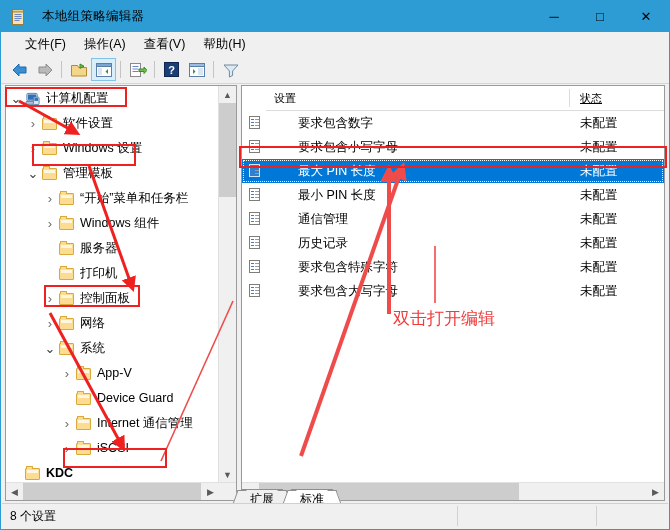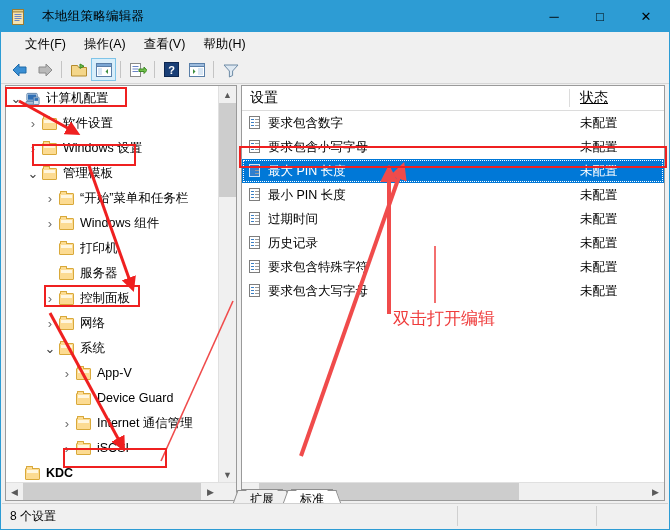--- a/index.html
+++ b/index.html
@@ -58,34 +58,34 @@
   }
   .folder:before{content:"";position:absolute;left:0;top:-3px;width:7px;height:3px;
     background:#fcdb92;border:1px solid #d9a93a;border-bottom:none;border-radius:1px 1px 0 0;box-sizing:border-box;}
   .folder:after{content:"";position:absolute;left:1px;top:1px;right:1px;height:3px;background:#fff6df;}
 
   
   .pcicon{position:absolute;left:1px;top:0px;width:15px;height:14px;}
 
   
   .list-head{height:24px;background:#fff;border-bottom:1px solid #dcdcdc;
-             display:flex;align-items:center;font-size:14px;flex:none;position:relative;}
+             display:flex;align-items:center;font-size:11px;flex:none;position:relative;margin-left:24px;}
   .lh-settings{padding-left:8px;flex:1;}
   .lh-div{width:1px;background:#dcdcdc;height:18px;}
   .lh-status{width:84px;padding-left:10px;text-decoration:underline;}
   .list-body{flex:1;position:relative;overflow:hidden;background:#fff;}
   .lrow{height:24px;display:flex;align-items:center;font-size:12.5px;white-space:nowrap;}
   .lrow.selected{background:#0078d7;color:#fff;outline:1px dotted #fff;outline-offset:-2px;}
   .licon{width:14px;height:14px;margin-left:6px;margin-right:6px;flex:none;position:relative;}
   .doc{position:absolute;left:1px;top:0;width:11px;height:13px;background:#fff;
        border:1px solid #7d7d7d;box-sizing:border-box;}
   .doc i{position:absolute;left:1px;width:3px;height:1px;background:#3b7fc4;display:block;}
   .doc b{position:absolute;left:5px;width:4px;height:1px;background:#9a9a9a;display:block;}
   .lrow.selected .doc{background:#2f7fd0;border-color:#cfe6fa;}
-  .lname{flex:1;overflow:hidden;}
+  .lname{flex:1;overflow:hidden;margin-left:30px;}
   .lstatus{width:84px;padding-left:10px;flex:none;}
 
   
   .vsb{position:absolute;right:0;top:0;width:17px;bottom:17px;background:#f0f0f0;
        border-left:1px solid #e0e0e0;}
   .vsb .arr{height:17px;display:flex;align-items:center;justify-content:center;
             font-size:9px;color:#5a5a5a;}
   .vsb .arr.bot{position:absolute;bottom:0;left:0;right:0;}
   .vsb .thumb{position:absolute;left:0;right:0;top:17px;height:94px;background:#cdcdcd;}
   .hsb{position:absolute;left:0;right:0;bottom:0;height:17px;background:#f0f0f0;
@@ -271,28 +271,28 @@
             <div class="ficon">
               <span class="folder"></span>
             </div>
             <div class="tlabel">Windows 组件</div>
           </div>
           <div class="tree-row" style="padding-left: 36px;">
             <div class="chev"></div>
             <div class="ficon">
               <span class="folder"></span>
             </div>
+            <div class="tlabel">服务器</div>
+          </div>
+          <div class="tree-row" style="padding-left: 36px;">
+            <div class="chev"></div>
+            <div class="ficon">
+              <span class="folder"></span>
+            </div>
             <div class="tlabel">打印机</div>
-          </div>
-          <div class="tree-row" style="padding-left: 36px;">
-            <div class="chev"></div>
-            <div class="ficon">
-              <span class="folder"></span>
-            </div>
-            <div class="tlabel">服务器</div>
           </div>
           <div class="tree-row" style="padding-left: 36px;">
             <div class="chev" style="font-size: 13px;">›</div>
             <div class="ficon">
               <span class="folder"></span>
             </div>
             <div class="tlabel">控制面板</div>
           </div>
           <div class="tree-row" style="padding-left: 36px;">
             <div class="chev" style="font-size: 13px;">›</div>
@@ -426,21 +426,21 @@
             <div class="licon">
               <span class="doc">
                 <i style="top:2px"></i>
                 <b style="top:2px"></b>
                 <i style="top:5px"></i>
                 <b style="top:5px"></b>
                 <i style="top:8px"></i>
                 <b style="top:8px"></b>
               </span>
             </div>
-            <div class="lname">过期时间</div>
+            <div class="lname">通信管理</div>
             <div class="lstatus">未配置</div>
           </div>
           <div class="lrow">
             <div class="licon">
               <span class="doc">
                 <i style="top:2px"></i>
                 <b style="top:2px"></b>
                 <i style="top:5px"></i>
                 <b style="top:5px"></b>
                 <i style="top:8px"></i>

